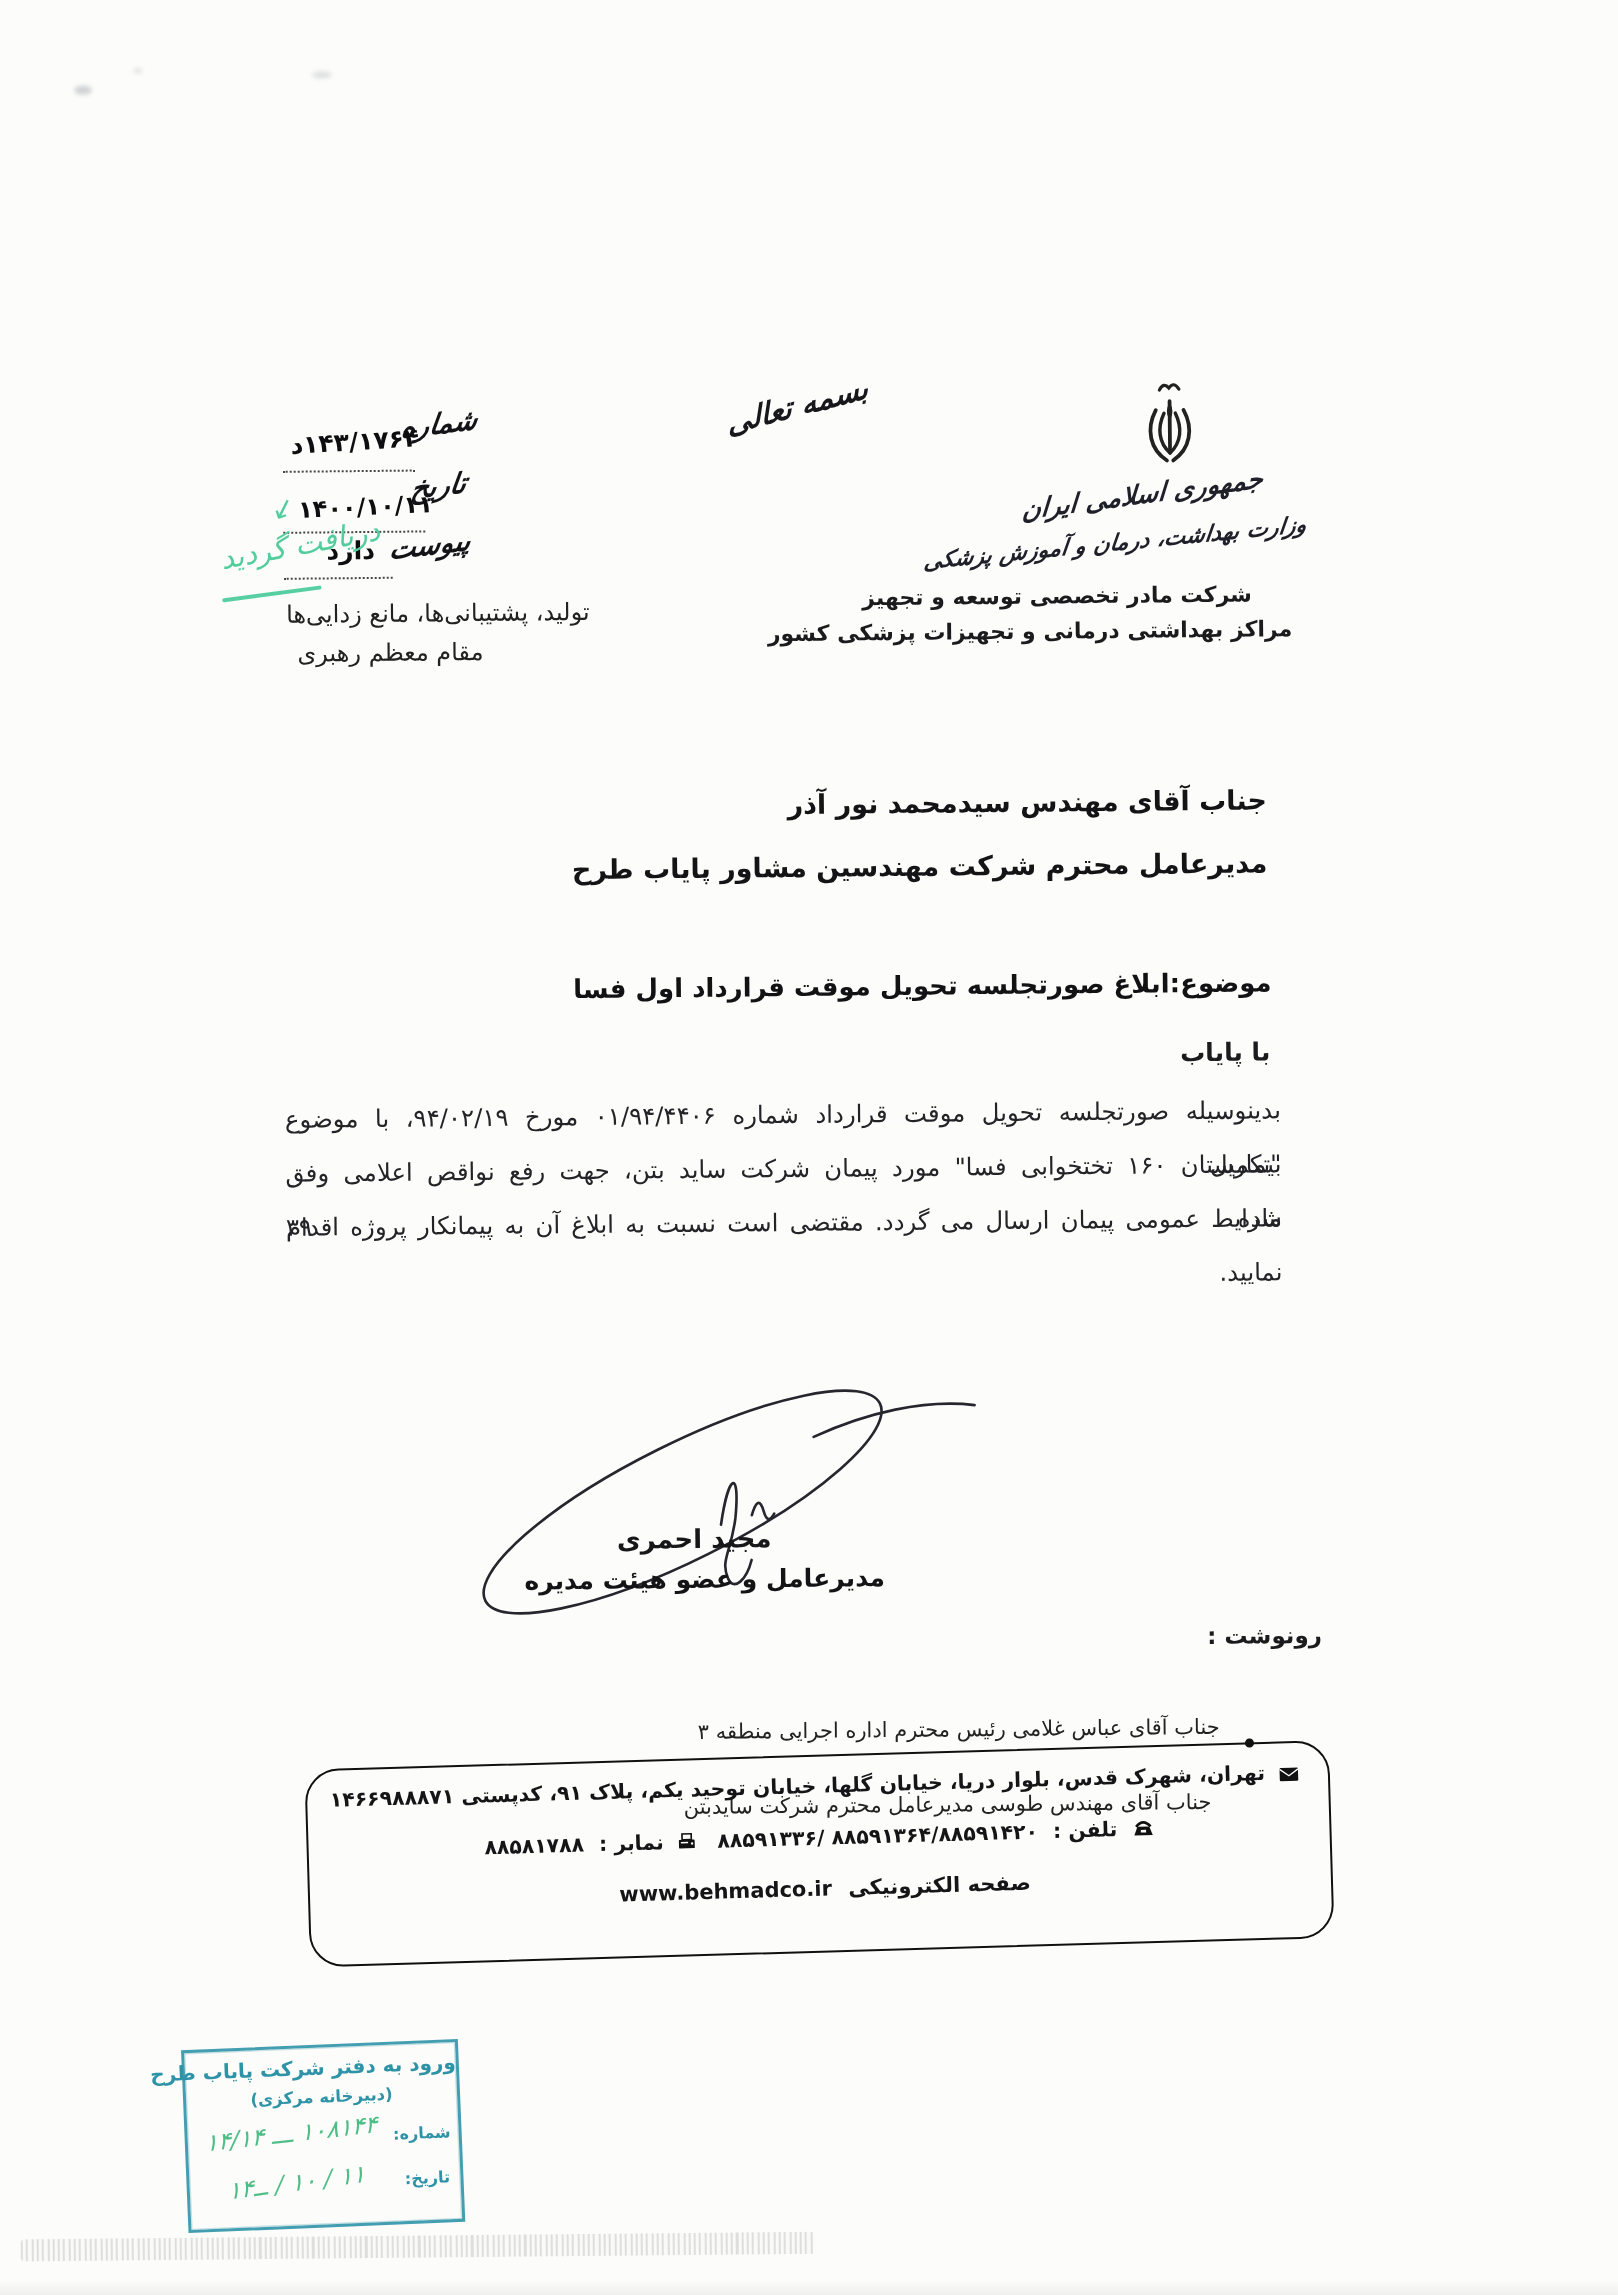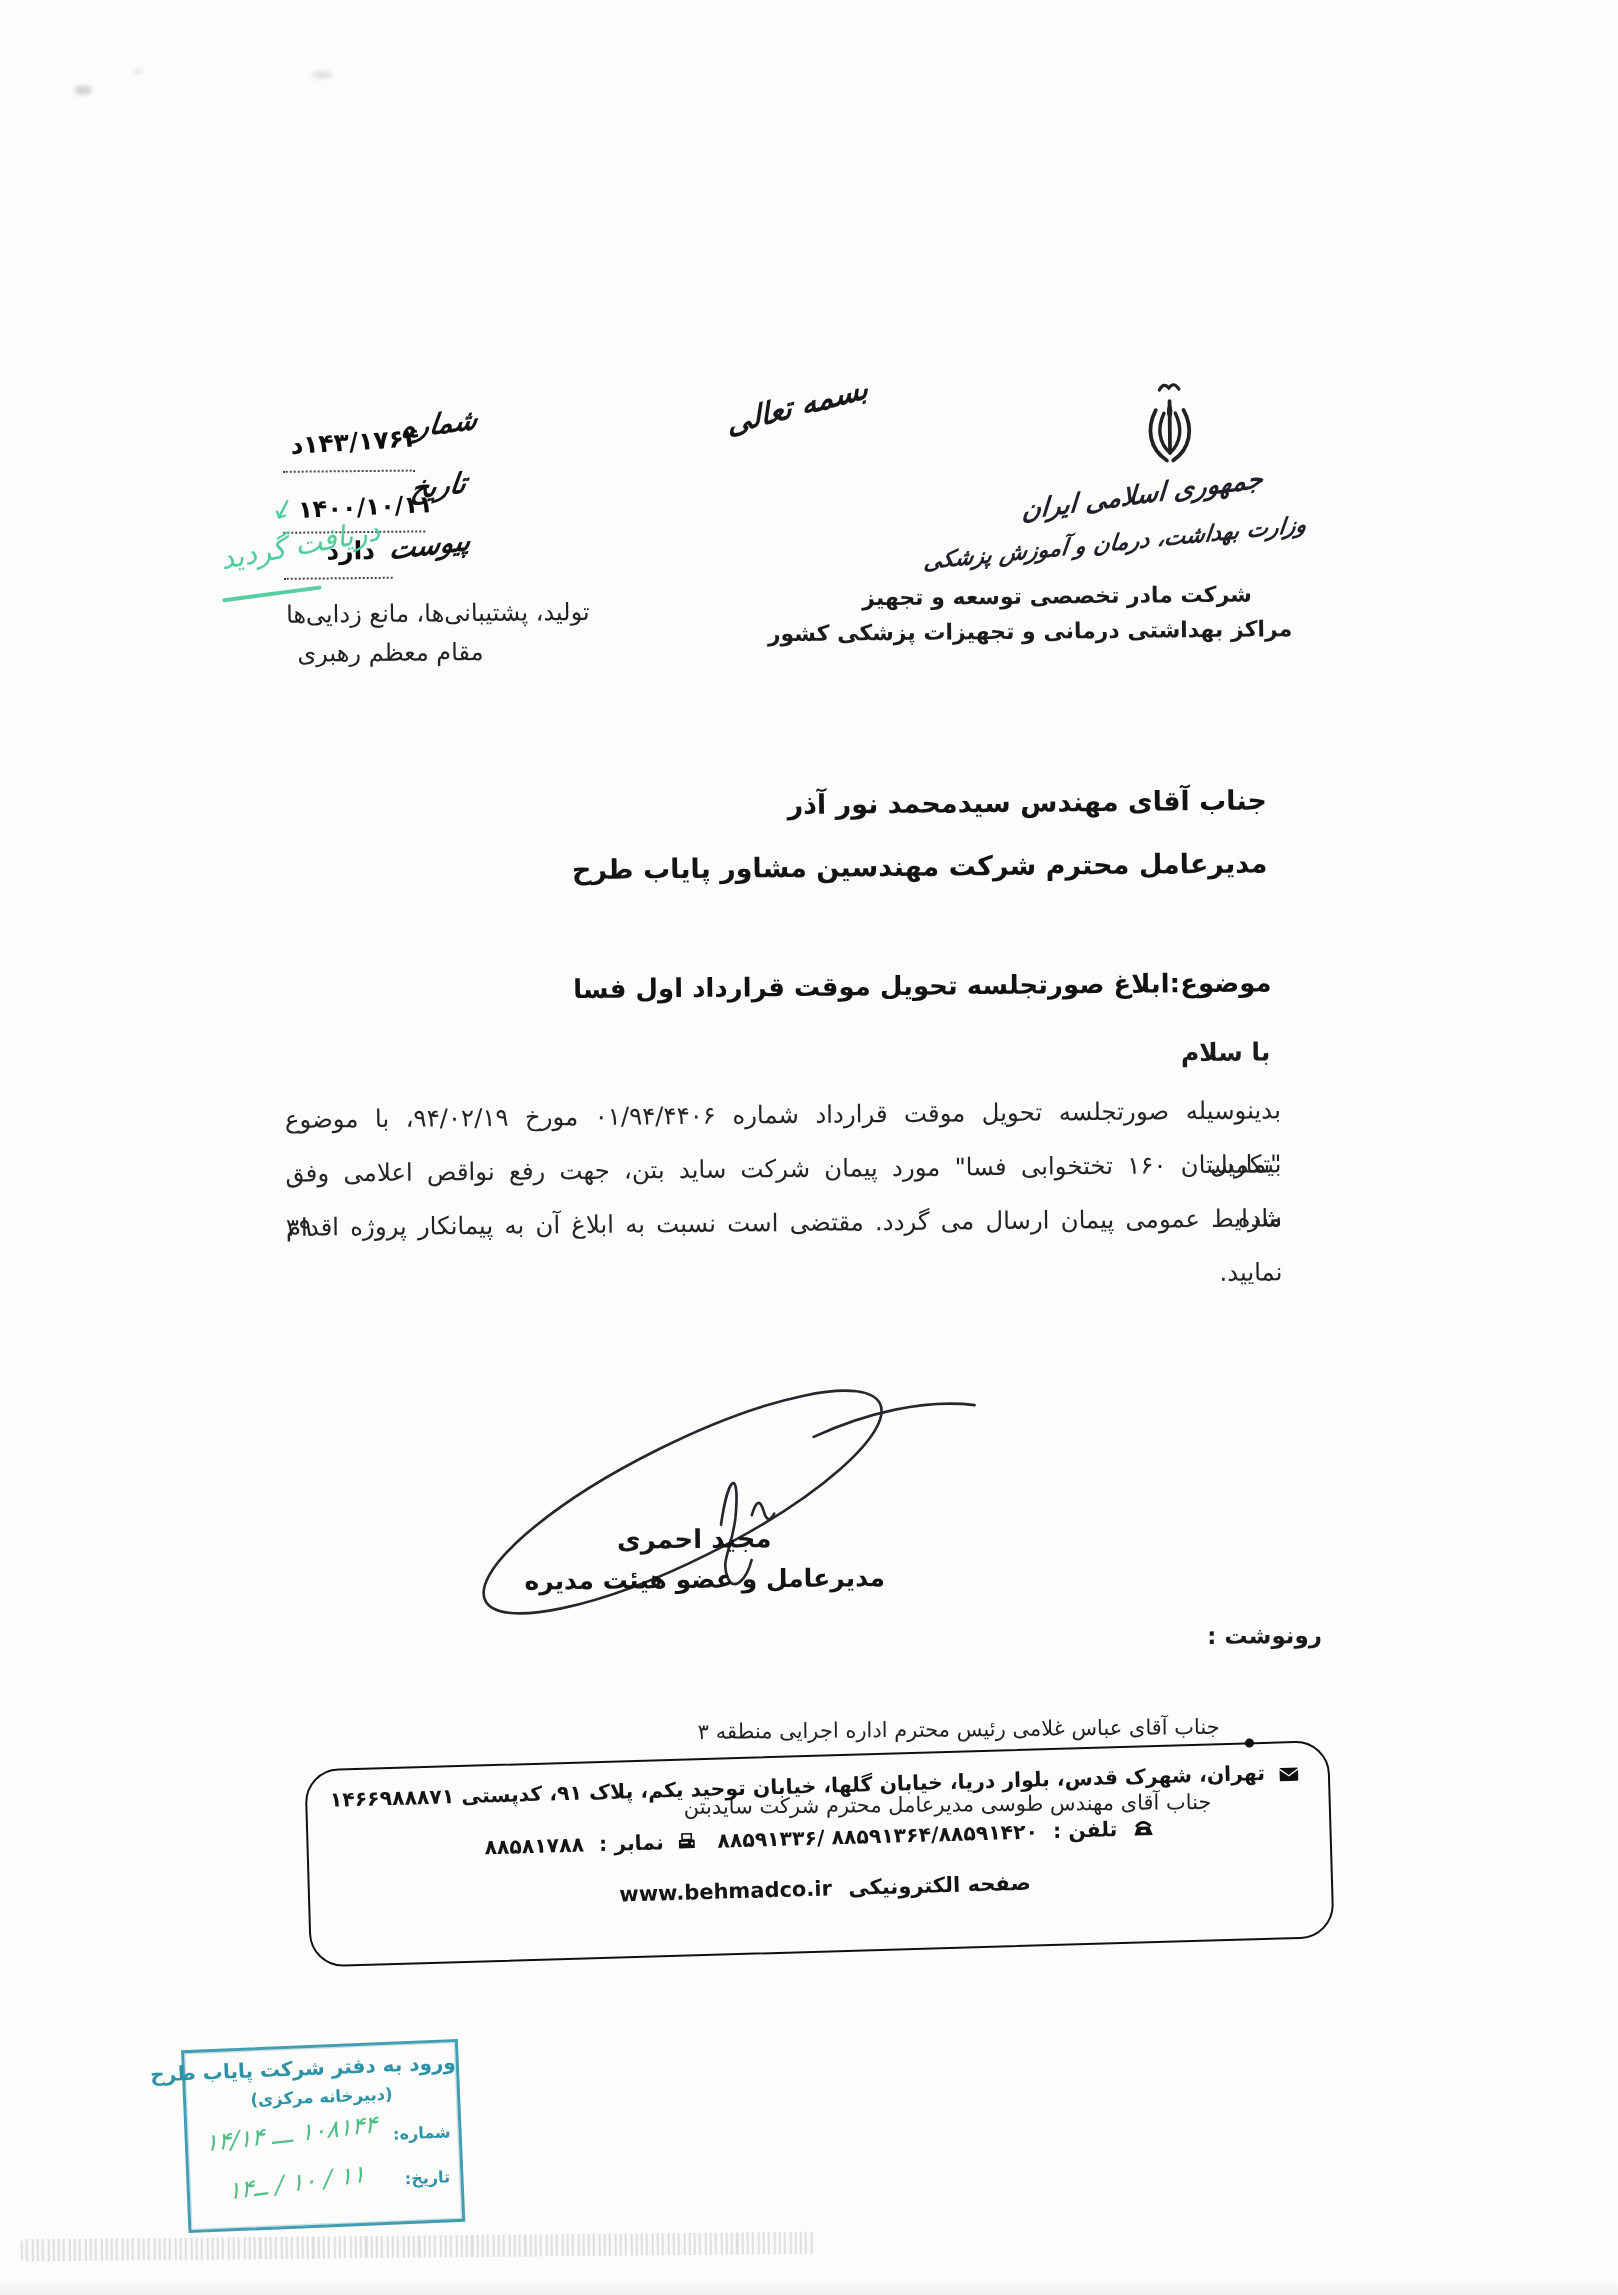--- a/index.html
+++ b/index.html
@@ -150,21 +150,21 @@
     <div class="abs" id="received-arrow">↙</div>
     <div class="abs" id="received-line"></div>
 
     <div class="abs rtl" id="slogan1">تولید، پشتیبانی‌ها، مانع زدایی‌ها</div>
     <div class="abs rtl" id="slogan2">مقام معظم رهبری</div>
 
     <div class="abs rtl" id="addr1">جناب آقای مهندس سیدمحمد نور آذر</div>
     <div class="abs rtl" id="addr2">مدیرعامل محترم شرکت مهندسین مشاور پایاب طرح</div>
 
     <div class="abs rtl" id="subject">موضوع:ابلاغ صورتجلسه تحویل موقت قرارداد اول فسا</div>
-    <div class="abs rtl" id="salam">با سلام</div>
+    <div class="abs rtl" id="salam">با پایاب</div>
 
     <div class="abs" id="body">
       <div class="body-line">بدینوسیله صورتجلسه تحویل موقت قرارداد شماره ۰۱/۹۴/۴۴۰۶ مورخ ۹۴/۰۲/۱۹، با موضوع "تکمیل</div>
       <div class="body-line">بیمارستان ۱۶۰ تختخوابی فسا" مورد پیمان شرکت ساید بتن، جهت رفع نواقص اعلامی وفق ماده ۳۹</div>
       <div class="body-line">شرایط عمومی پیمان  ارسال می گردد.  مقتضی است نسبت به ابلاغ آن به پیمانکار پروژه اقدام</div>
       <div class="body-line end">نمایید.</div>
     </div>
 
     <div class="abs" id="sig-svg">
       <svg width="553" height="270" viewBox="0 0 840 410">

